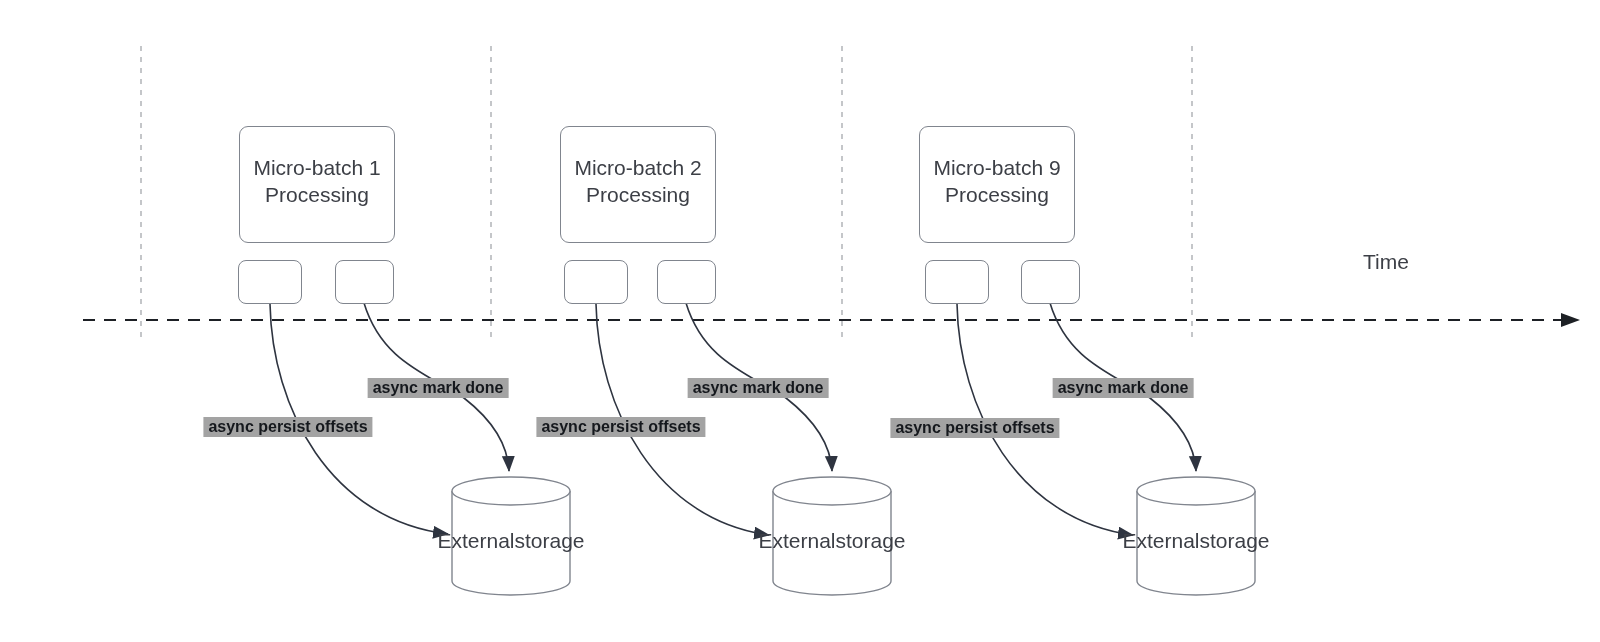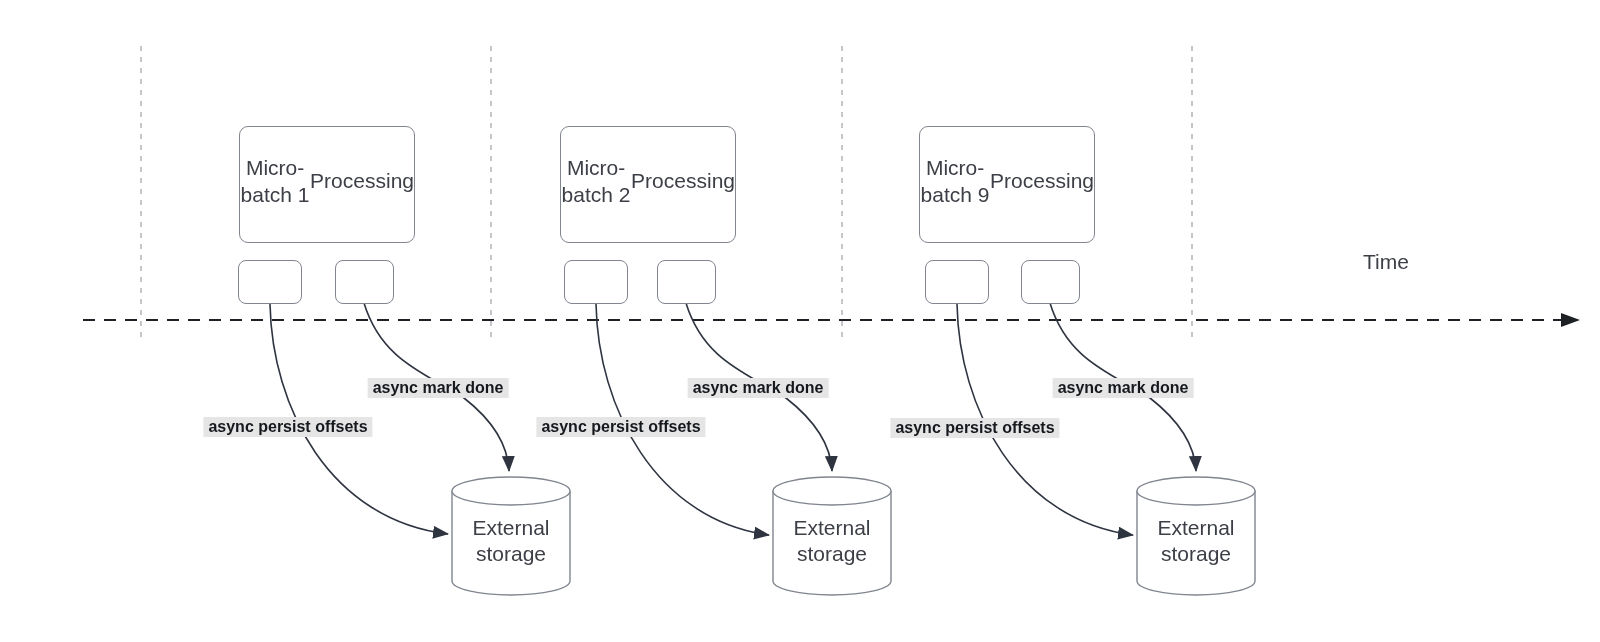--- a/index.html
+++ b/index.html
@@ -9,26 +9,26 @@
     background:#ffffff;
     font-family:"Liberation Sans",sans-serif;
     overflow:hidden;
   }
   .layer{position:absolute;left:0;top:0;width:1600px;height:642px;}
   svg.layer{pointer-events:none;}
 
   
   .process-box{
     position:absolute;
-    width:176px;height:117px;
+    width:156px;height:117px;
     box-sizing:border-box;
     border:1.4px solid #80858e;
     border-radius:9px;
     background:#ffffff;
-    display:flex;flex-direction:row;
+    display:flex;flex-direction:column;
     align-items:center;justify-content:center;
     padding-bottom:8px;
     font-size:21px;line-height:27px;
     color:#3c3f46;
     text-align:center;
   }
 
   
   .sub-rect{
     position:absolute;
@@ -39,34 +39,34 @@
     background:#ffffff;
   }
   .sub-rect.left{width:64px;}
   .sub-rect.right{width:59px;}
 
   
   .arrow-label{
     position:absolute;
     transform:translate(-50%,-50%);
     white-space:nowrap;
-    background:#e5e5e5;
+    background:#a3a3a3;
     padding:1px 5px;
     font-size:16px;
     font-weight:bold;
     color:#15181d;
   }
 
   
   .storage-label{
     position:absolute;
     width:118px;
     top:505px;
     height:72px;
-    display:flex;flex-direction:column;
+    display:flex;flex-direction:row;
     align-items:center;justify-content:center;
     font-size:21px;line-height:26px;
     color:#3c3f46;
     text-align:center;
   }
 
   .time-label{
     position:absolute;
     transform:translate(-50%,-50%);
     font-size:21px;

